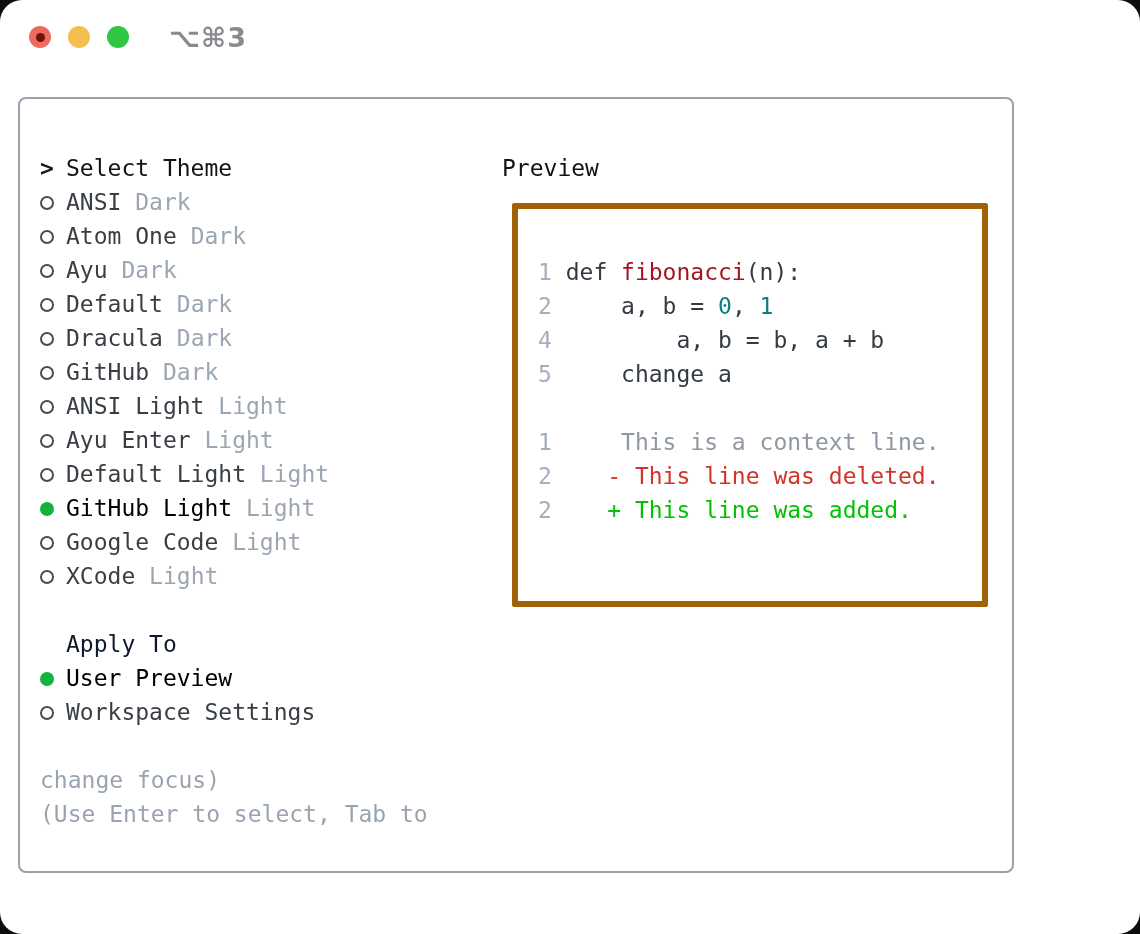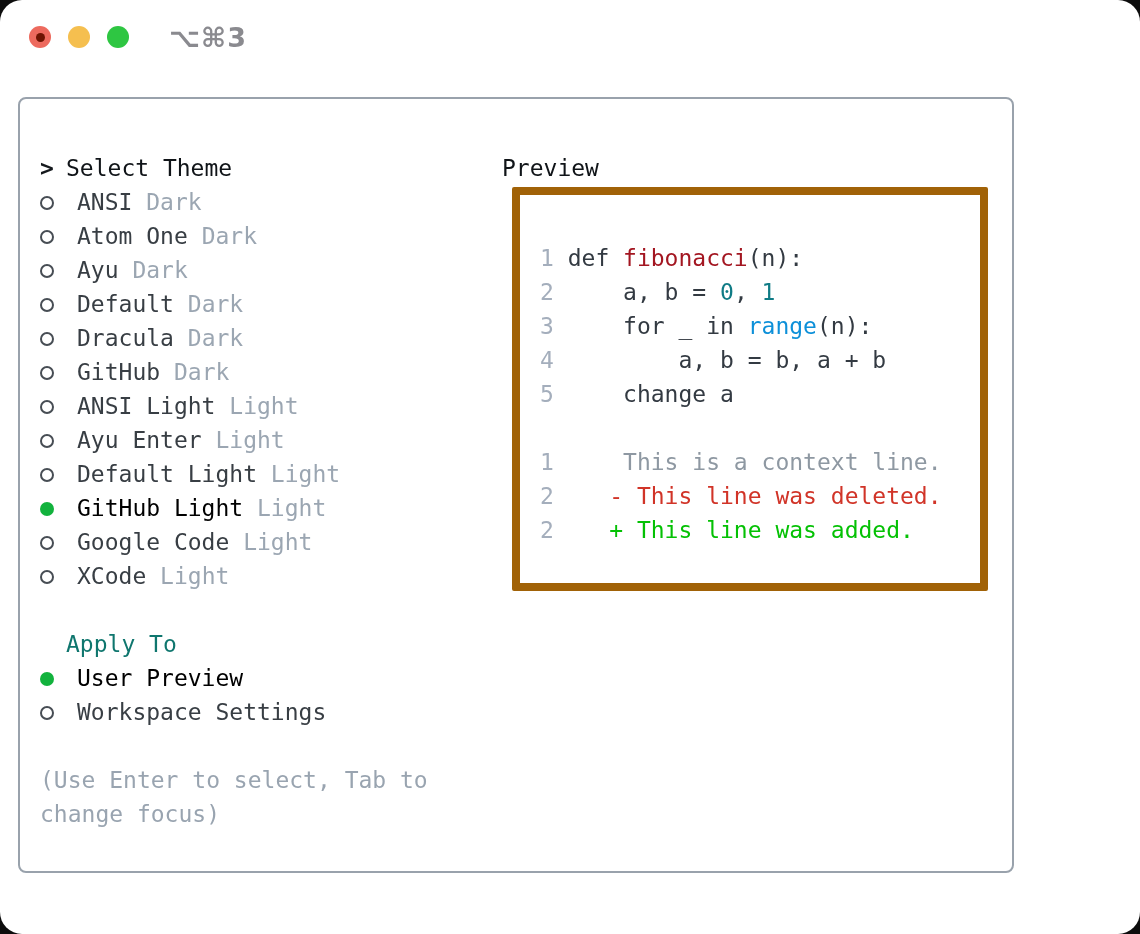--- a/index.html
+++ b/index.html
@@ -37,30 +37,30 @@
   }
   .row{height:34px;display:flex;align-items:center;white-space:pre;}
   .spacer{height:34px;}
   
   .left-panel{width:440px;padding-left:20px;box-sizing:border-box;font-size:23px;}
   .prefix{display:inline-flex;width:26px;justify-content:flex-start;align-items:center;flex:none;}
   .prompt{color:#15191d;font-weight:bold;font-size:23px;}
   .radio{width:14px;height:14px;border-radius:50%;box-sizing:border-box;border:2.5px solid #474d54;margin-top:2px;}
   .radio.on{border:none;background:#12b23d;}
   .hdr{color:#101418;font-weight:normal;}
-  .t-name{color:#383e44;margin-left:11px;}
+  .t-name{color:#383e44;}
   .t-name.on{color:#000000;}
   .t-variant{color:#9ba6b2;margin-left:1ch;}
-  .apply-hdr{color:#0f766e;}
+  .apply-hdr{color:#0f172a;}
   .hint{color:#99a4b0;}
   
   .right-panel{margin-left:42px;font-size:23px;}
   .preview-box{
-    margin-left:10px;margin-top:2px;width:476px;height:404px;box-sizing:border-box;
-    border:8px solid #a16207;border-radius:2px;
+    margin-left:10px;margin-top:18px;width:476px;height:404px;box-sizing:border-box;
+    border:6px solid #a16207;border-radius:2px;
     padding:50px 0 0 20px;background:#fff;
   }
   .pline{height:34px;white-space:pre;font-size:23px;}
   .ln{display:inline-block;width:1ch;margin-right:1ch;color:#a4aebc;}
   .tok-code{color:#333a42;}
   .tok-function{color:#a31621;}
   .tok-number{color:#0f7b85;}
   .tok-builtin{color:#0d90d9;}
   .tok-context{color:#8e98a2;}
   .tok-deleted{color:#d13428;text-align:right;}
@@ -104,31 +104,30 @@
       <div class="spacer"></div>
       <div class="row">
         <span class="prefix"></span>
         <span class="apply-hdr">Apply To</span>
       </div>
       <div id="apply-list">
           <div class="row"><span class="prefix"><span class="radio on"></span></span><span class="t-name on">User Preview</span></div>
           <div class="row"><span class="prefix"><span class="radio"></span></span><span class="t-name">Workspace Settings</span></div>
         </div>
       <div class="spacer"></div>
+      <div class="row hint">change focus)</div>
       <div class="row hint">(Use Enter to select, Tab to</div>
-      <div class="row hint">change focus)</div>
     </div>
 
     <div class="right-panel">
       <div class="row hdr">Preview</div>
       <div class="preview-box">
         <div id="code-lines">
             <div class="pline"><span class="ln">1</span><span class="tok-code">def </span><span class="tok-function">fibonacci</span><span class="tok-code">(n):</span></div>
             <div class="pline"><span class="ln">2</span><span class="tok-code">    a, b = </span><span class="tok-number">0</span><span class="tok-code">, </span><span class="tok-number">1</span></div>
-            <div class="pline"><span class="ln">3</span><span class="tok-code">    for _ in </span><span class="tok-builtin">range</span><span class="tok-code">(n):</span></div>
             <div class="pline"><span class="ln">4</span><span class="tok-code">        a, b = b, a + b</span></div>
             <div class="pline"><span class="ln">5</span><span class="tok-code">    change a</span></div>
             <div class="pline"><span class="ln"></span></div>
             <div class="pline"><span class="ln">1</span><span class="tok-context">    This is a context line.</span></div>
             <div class="pline"><span class="ln">2</span><span class="tok-deleted">   - This line was deleted.</span></div>
             <div class="pline"><span class="ln">2</span><span class="tok-added">   + This line was added.</span></div>
           </div>
       </div>
     </div>
 

